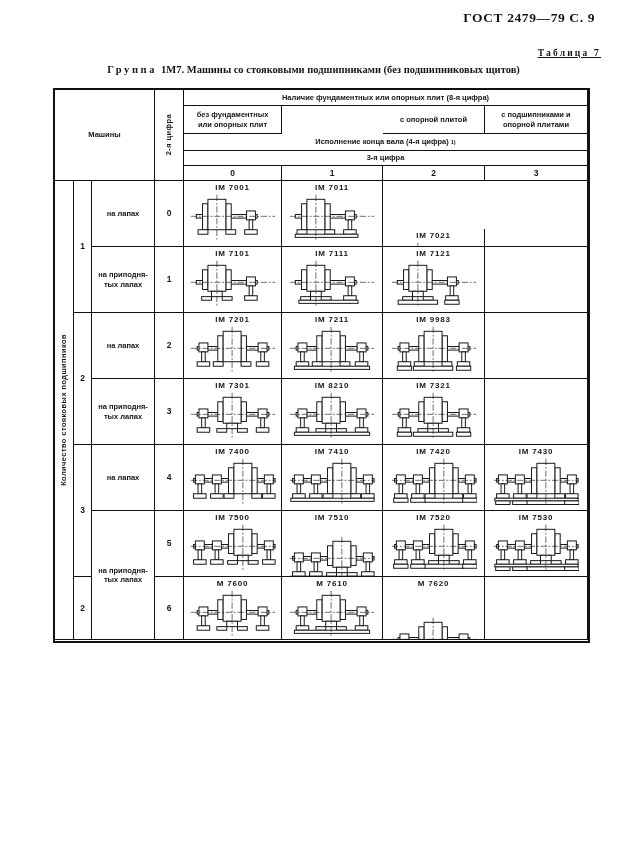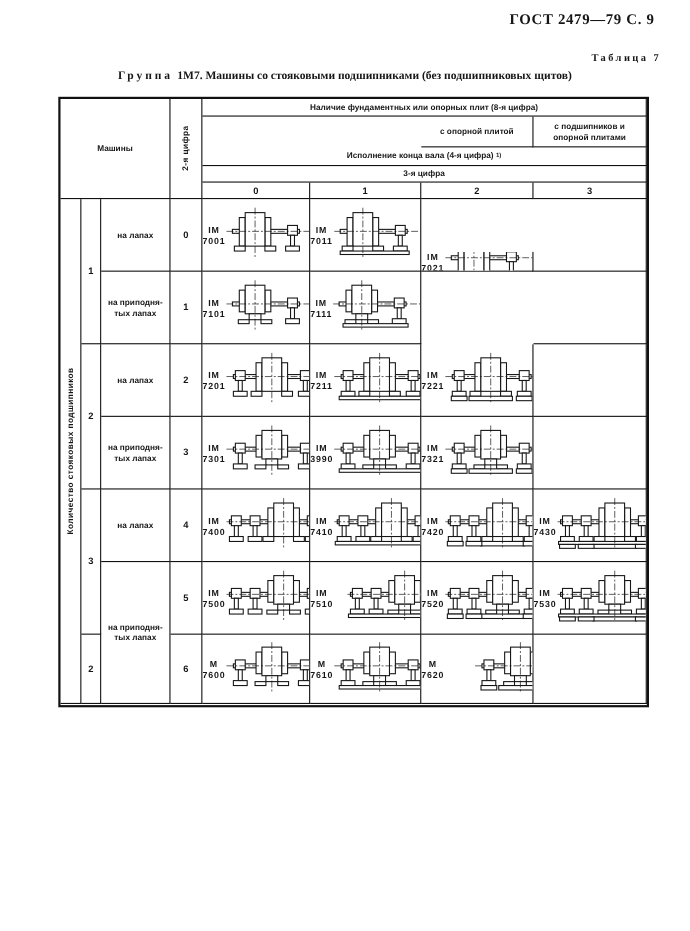--- a/index.html
+++ b/index.html
@@ -8,21 +8,21 @@
     font-family:"Liberation Sans",sans-serif;color:#161616;overflow:hidden;
   }
   .doc-ref{
     position:absolute;top:10px;right:32px;
     font-family:"Liberation Serif",serif;font-weight:700;font-size:13.5px;
     letter-spacing:.6px;white-space:nowrap;
   }
   .tab-label{
     position:absolute;top:48px;right:26px;
     font-family:"Liberation Serif",serif;font-weight:700;font-size:9.5px;
-    letter-spacing:2.2px;white-space:nowrap;
+    letter-spacing:2.2px;white-space:nowrap;text-decoration:underline;
   }
   .title{
     position:absolute;top:64px;left:47px;width:533px;text-align:center;
     font-family:Liberation Serif, serif;font-weight:700;font-size:10.5px;white-space:nowrap;
   }
   .title .sp{letter-spacing:2.6px;margin-right:4px;}
   .grid{
     position:absolute;left:53px;top:88px;
     box-sizing:border-box;width:537px;height:555px;
     border:2px solid #111;
@@ -33,21 +33,21 @@
   }
   .c{
     box-sizing:border-box;border-right:1.4px solid #111;border-bottom:1.4px solid #111;
     display:flex;align-items:center;justify-content:center;
     font-size:7.5px;font-weight:700;line-height:1.25;text-align:center;
     overflow:hidden;
   }
   .vtext{writing-mode:vertical-rl;transform:rotate(180deg);letter-spacing:.4px;}
   .digit{font-size:8.5px;}
   .pre{white-space:pre-line;}
-  .dcell{flex-direction:row;justify-content:flex-start;padding-top:2px;}
+  .dcell{flex-direction:column;justify-content:flex-start;padding-top:2px;}
   .code{font-size:8px;font-weight:700;letter-spacing:.8px;line-height:10px;}
   svg line{stroke:#161616;}
 </style>
 </head>
 <body>
 
 <div class="page">
 
   <div class="doc-ref">ГОСТ 2479—79 С. 9</div>
   <div class="tab-label">Таблица 7</div>
@@ -56,22 +56,23 @@
     <span class="sp">Группа</span><span>1М7. Машины со стояковыми подшипниками (без  подшипниковых щитов)</span>
   </div>
 
   <div class="grid" id="grid">
 
     <div class="c" style="grid-column:1/4;grid-row:1/6;">Машины</div>
     <div class="c" style="grid-column:4/5;grid-row:1/6;">
       <span class="vtext">2-я цифра</span>
     </div>
     <div class="c" style="grid-column:5/9;grid-row:1;">Наличие фундаментных или опорных плит (8-я цифра)</div>
+    <div class="c" style="grid-column:5;grid-row:2;padding:0 6px;">без фундаментных или опорных плит</div>
     <div class="c" style="grid-column:7;grid-row:2;padding:0 6px;">с опорной плитой</div>
-    <div class="c" style="grid-column:8;grid-row:2;padding:0 6px;">с подшипников и опорной плитами</div>
+    <div class="c" style="grid-column:8;grid-row:2;padding:0 6px;">с подшипниками и опорной плитами</div>
     <div class="c" style="grid-column:5/9;grid-row:3;">
       <span>Исполнение конца вала (4-я цифра)</span>&nbsp;<sup style="font-size:5.5px;">1)</sup>
     </div>
     <div class="c" style="grid-column:5/9;grid-row:4;">3-я цифра</div>
     <div class="c digit" style="grid-column:5;grid-row:5;">0</div>
     <div class="c digit" style="grid-column:6;grid-row:5;">1</div>
     <div class="c digit" style="grid-column:7;grid-row:5;">2</div>
     <div class="c digit" style="grid-column:8;grid-row:5;">3</div>
 
   <div class="c " style="grid-area: 6 / 1 / 13;">
@@ -182,20 +183,41 @@
               <rect x="36" y="42" width="11" height="4"></rect>
               <rect x="63" y="20" width="10" height="10"></rect>
               <rect x="66" y="30" width="4" height="11"></rect>
               <rect x="61" y="41" width="14" height="5"></rect>
               <rect x="11" y="46" width="66" height="3.5"></rect>
               <line x1="1" y1="26" x2="95" y2="26" stroke-width="0.7" stroke-dasharray="7 2 2 2"></line>
               <line x1="30" y1="2" x2="30" y2="52" stroke-width="0.7" stroke-dasharray="7 2 2 2"></line>
             </g>
           </svg></div>
       </div>
+      <div class="c dcell" style="grid-area: 7 / 7;">
+        <div class="code">IM 7121</div>
+        <div><svg width="86" height="52" viewBox="0 0 96 58">
+            <g fill="#ffffff" stroke="#161616" stroke-width="1.1">
+              <rect x="7" y="24" width="68" height="4"></rect>
+              <rect x="14" y="12" width="6" height="22"></rect>
+              <rect x="40" y="12" width="6" height="22"></rect>
+              <rect x="20" y="7" width="20" height="29"></rect>
+              <rect x="24" y="36" width="12" height="6"></rect>
+              <rect x="13" y="42" width="11" height="4"></rect>
+              <rect x="36" y="42" width="11" height="4"></rect>
+              <rect x="63" y="20" width="10" height="10"></rect>
+              <rect x="66" y="30" width="4" height="11"></rect>
+              <rect x="61" y="41" width="14" height="5"></rect>
+              <rect x="8" y="46" width="44" height="4.5"></rect>
+              <rect x="60" y="46" width="16" height="4.5"></rect>
+              <line x1="1" y1="26" x2="95" y2="26" stroke-width="0.7" stroke-dasharray="7 2 2 2"></line>
+              <line x1="30" y1="2" x2="30" y2="52" stroke-width="0.7" stroke-dasharray="7 2 2 2"></line>
+            </g>
+          </svg></div>
+      </div>
       <div class="c " style="grid-area: 7 / 8;"></div>
       <div class="c digit" style="grid-area: 8 / 4;">2</div>
       <div class="c dcell" style="grid-area: 8 / 5;">
         <div class="code">IM 7201</div>
         <div><svg width="86" height="52" viewBox="0 0 96 58">
             <g fill="#ffffff" stroke="#161616" stroke-width="1.1">
               <rect x="8" y="24" width="80" height="4"></rect>
               <rect x="31" y="12" width="6" height="29"></rect>
               <rect x="57" y="12" width="6" height="29"></rect>
               <rect x="37" y="7" width="20" height="34"></rect>
@@ -228,21 +250,21 @@
               <rect x="76" y="20" width="10" height="10"></rect>
               <rect x="79" y="30" width="4" height="11"></rect>
               <rect x="74" y="41" width="14" height="5"></rect>
               <rect x="6" y="46" width="84" height="3.5"></rect>
               <line x1="1" y1="26" x2="95" y2="26" stroke-width="0.7" stroke-dasharray="7 2 2 2"></line>
               <line x1="47" y1="2" x2="47" y2="52" stroke-width="0.7" stroke-dasharray="7 2 2 2"></line>
             </g>
           </svg></div>
       </div>
       <div class="c dcell" style="grid-area: 8 / 7;">
-        <div class="code">IM 7221</div>
+        <div class="code">IM 9983</div>
         <div><svg width="86" height="52" viewBox="0 0 96 58">
             <g fill="#ffffff" stroke="#161616" stroke-width="1.1">
               <rect x="8" y="24" width="80" height="4"></rect>
               <rect x="31" y="12" width="6" height="29"></rect>
               <rect x="57" y="12" width="6" height="29"></rect>
               <rect x="37" y="7" width="20" height="34"></rect>
               <rect x="26" y="41" width="11" height="5"></rect>
               <rect x="57" y="41" width="11" height="5"></rect>
               <rect x="10" y="20" width="10" height="10"></rect>
               <rect x="13" y="30" width="4" height="11"></rect>
@@ -276,21 +298,21 @@
               <rect x="8" y="41" width="14" height="5"></rect>
               <rect x="76" y="20" width="10" height="10"></rect>
               <rect x="79" y="30" width="4" height="11"></rect>
               <rect x="74" y="41" width="14" height="5"></rect>
               <line x1="1" y1="26" x2="95" y2="26" stroke-width="0.7" stroke-dasharray="7 2 2 2"></line>
               <line x1="47" y1="2" x2="47" y2="52" stroke-width="0.7" stroke-dasharray="7 2 2 2"></line>
             </g>
           </svg></div>
       </div>
       <div class="c dcell" style="grid-area: 9 / 6;">
-        <div class="code">IM 3990</div>
+        <div class="code">IM 8210</div>
         <div><svg width="86" height="52" viewBox="0 0 96 58">
             <g fill="#ffffff" stroke="#161616" stroke-width="1.1">
               <rect x="8" y="24" width="80" height="4"></rect>
               <rect x="31" y="12" width="6" height="22"></rect>
               <rect x="57" y="12" width="6" height="22"></rect>
               <rect x="37" y="7" width="20" height="29"></rect>
               <rect x="41" y="36" width="12" height="6"></rect>
               <rect x="30" y="42" width="11" height="4"></rect>
               <rect x="53" y="42" width="11" height="4"></rect>
               <rect x="10" y="20" width="10" height="10"></rect>

